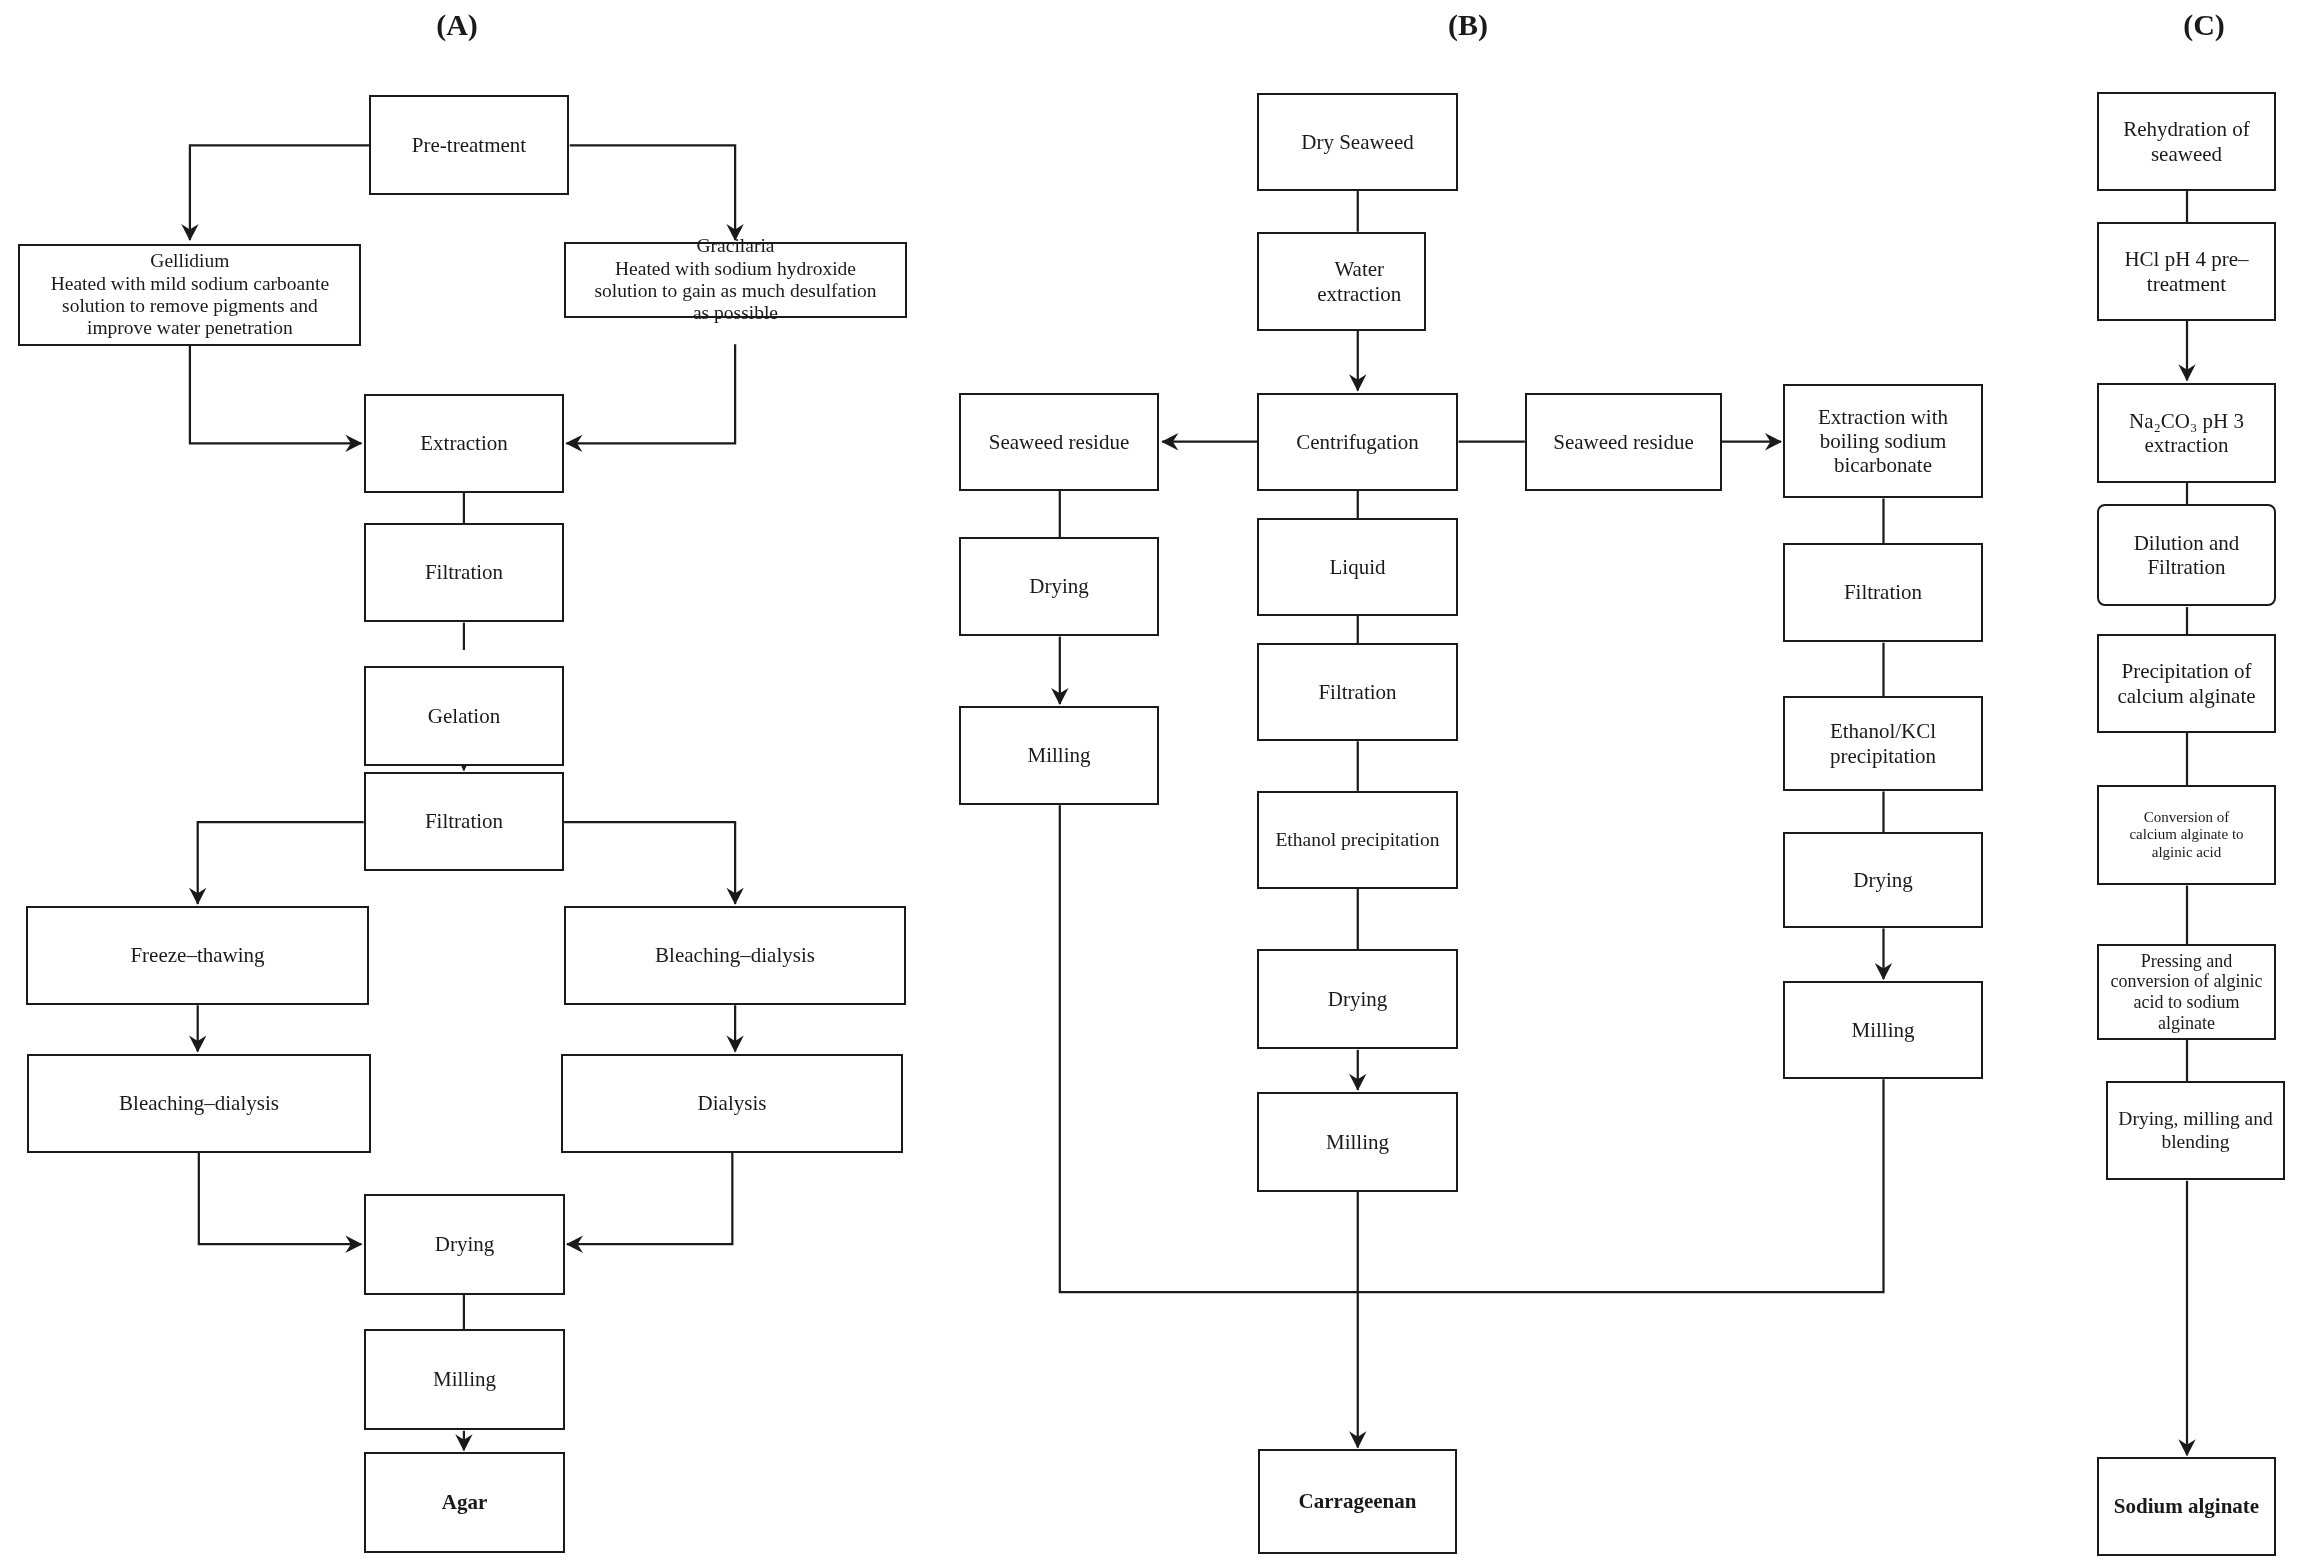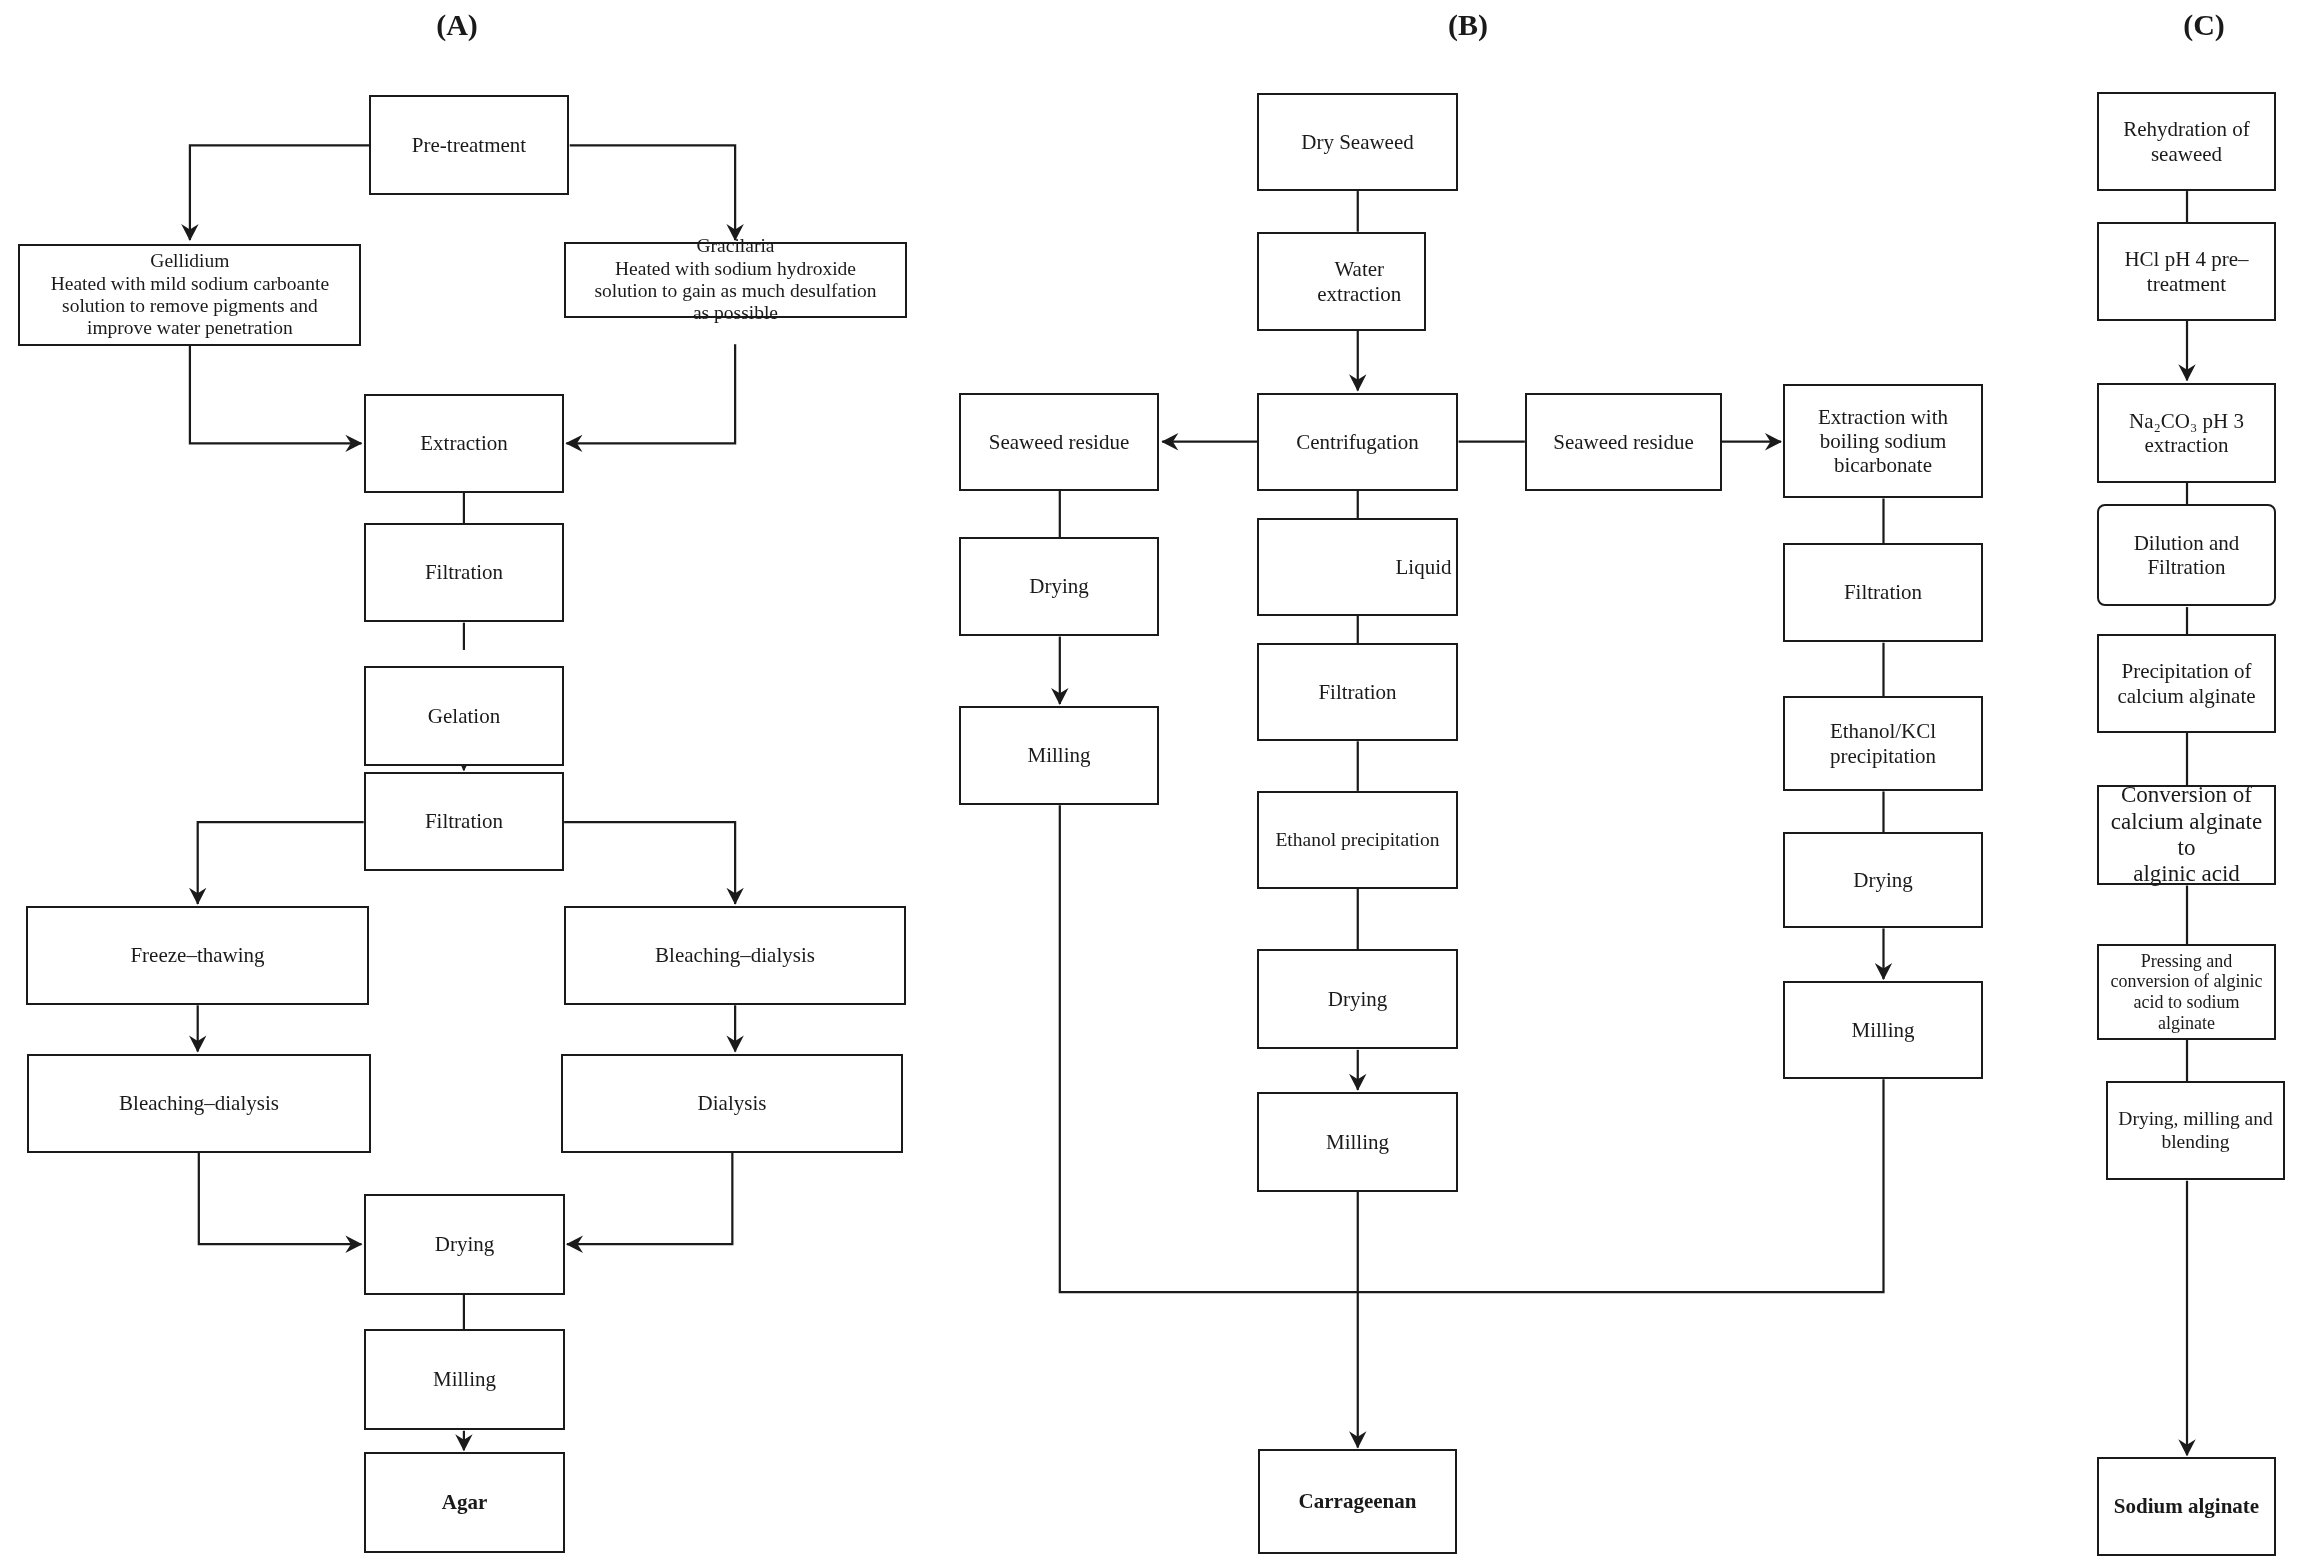--- a/index.html
+++ b/index.html
@@ -119,42 +119,42 @@
       <div class="node" style="left: 1257px; top: 93px; width: 201px; height: 98px;"><span>Dry Seaweed</span></div>
       <div class="node" style="left: 1257px; top: 232px; width: 169px; height: 99px; padding-left: 40px;"><span>Water extraction</span></div>
       <div class="node" style="left: 1257px; top: 393px; width: 201px; height: 98px;"><span>Centrifugation</span></div>
       <div class="node" style="left: 959px; top: 393px; width: 200px; height: 98px;"><span>Seaweed residue</span></div>
       <div class="node" style="left: 1525px; top: 393px; width: 197px; height: 98px;"><span>Seaweed residue</span></div>
       <div class="node" style="left: 1783px; top: 384px; width: 200px; height: 114px;"><span>Extraction with
 boiling sodium
 bicarbonate</span></div>
       <div class="node" style="left: 959px; top: 537px; width: 200px; height: 99px;"><span>Drying</span></div>
       <div class="node" style="left: 959px; top: 706px; width: 200px; height: 99px;"><span>Milling</span></div>
-      <div class="node" style="left: 1257px; top: 518px; width: 201px; height: 98px; justify-content: flex-end;"><span>Liquid</span></div>
+      <div class="node" style="left: 1257px; top: 518px; width: 201px; height: 98px;"><span>Liquid</span></div>
       <div class="node" style="left: 1257px; top: 643px; width: 201px; height: 98px;"><span>Filtration</span></div>
       <div class="node" style="left: 1257px; top: 791px; width: 201px; height: 98px; font-size: 19.5px;"><span>Ethanol precipitation</span></div>
       <div class="node" style="left: 1257px; top: 949px; width: 201px; height: 100px;"><span>Drying</span></div>
       <div class="node" style="left: 1257px; top: 1092px; width: 201px; height: 100px;"><span>Milling</span></div>
       <div class="node" style="left: 1783px; top: 543px; width: 200px; height: 99px;"><span>Filtration</span></div>
       <div class="node" style="left: 1783px; top: 696px; width: 200px; height: 95px;"><span>Ethanol/KCl
 precipitation</span></div>
       <div class="node" style="left: 1783px; top: 832px; width: 200px; height: 96px;"><span>Drying</span></div>
       <div class="node" style="left: 1783px; top: 981px; width: 200px; height: 98px;"><span>Milling</span></div>
       <div class="node bold" style="left: 1258px; top: 1449px; width: 199px; height: 105px;"><span>Carrageenan</span></div>
       <div class="node" style="left: 2097px; top: 92px; width: 179px; height: 99px;"><span>Rehydration of
 seaweed</span></div>
       <div class="node" style="left: 2097px; top: 222px; width: 179px; height: 99px;"><span>HCl pH 4 pre–
 treatment</span></div>
       <div class="node" style="left: 2097px; top: 383px; width: 179px; height: 100px;"><span>Na₂CO₃ pH 3
 extraction</span></div>
       <div class="node" style="left: 2097px; top: 504px; width: 179px; height: 102px; border-radius: 8px;"><span>Dilution and
 Filtration</span></div>
       <div class="node" style="left: 2097px; top: 634px; width: 179px; height: 99px;"><span>Precipitation of
 calcium alginate</span></div>
-      <div class="node" style="left: 2097px; top: 785px; width: 179px; height: 100px; font-size: 23px;"><span>Conversion of
+      <div class="node" style="left: 2097px; top: 785px; width: 179px; height: 100px; font-size: 15px;"><span>Conversion of
 calcium alginate to
 alginic acid</span></div>
       <div class="node" style="left: 2097px; top: 944px; width: 179px; height: 96px; font-size: 18px;"><span>Pressing and
 conversion of alginic
 acid to sodium
 alginate</span></div>
       <div class="node" style="left: 2097px; top: 1081px; width: 179px; height: 99px; font-size: 19.5px; margin-left: 9px;"><span>Drying, milling and
 blending</span></div>
       <div class="node bold" style="left: 2097px; top: 1457px; width: 179px; height: 99px;"><span>Sodium alginate</span></div>
     </div>

